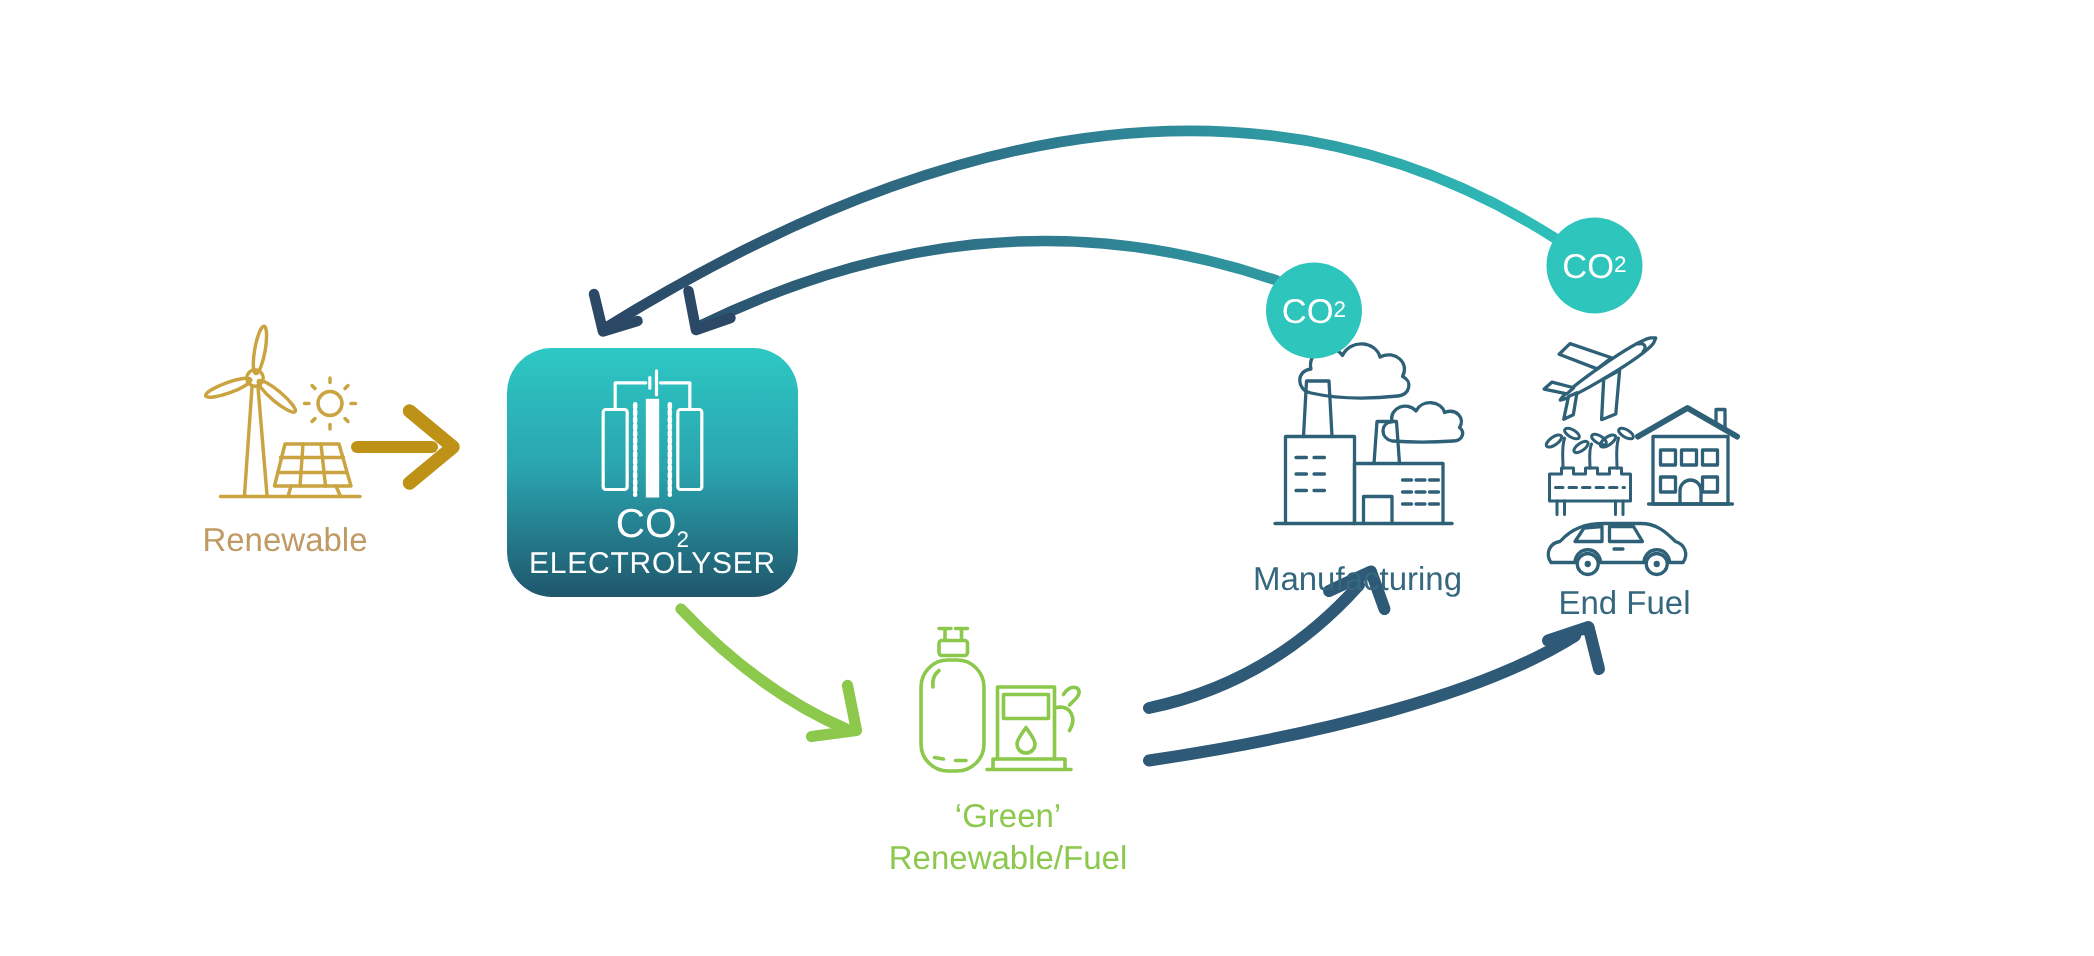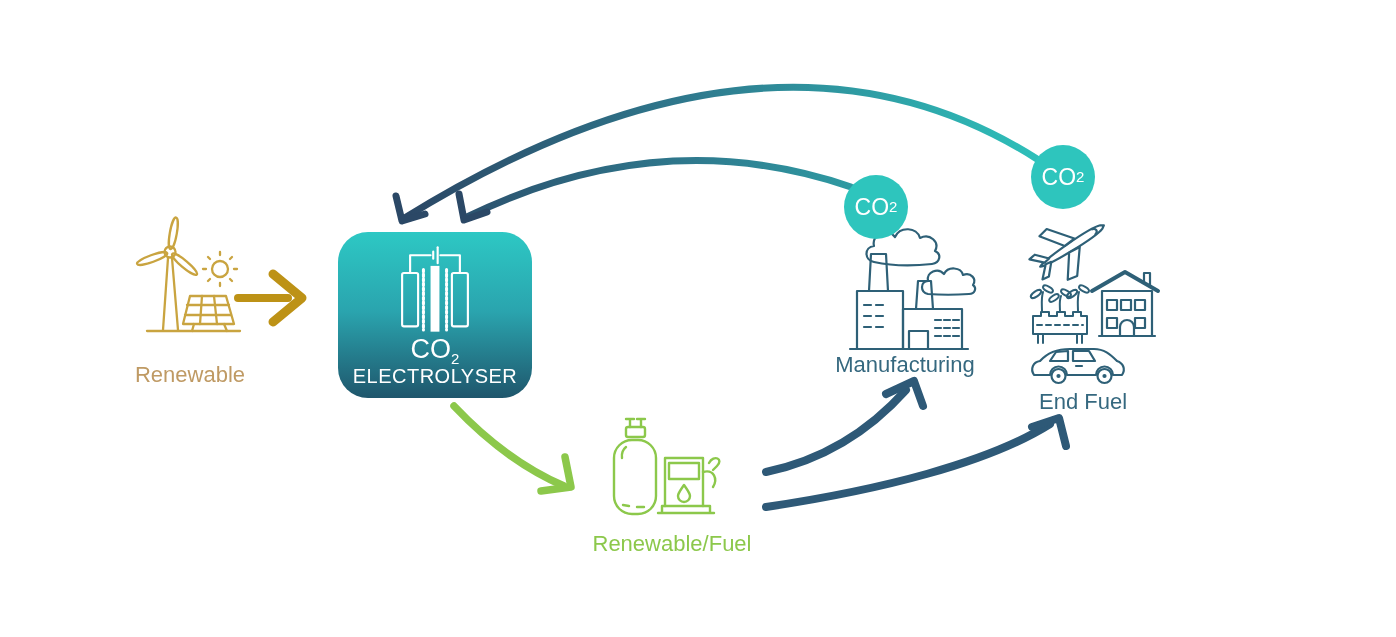--- a/index.html
+++ b/index.html
@@ -2,23 +2,23 @@
 <html><head>
 <meta charset="utf-8">
 <style>
   html,body { margin:0; padding:0; background:#ffffff; }
   .stage {
     position:relative; width:1396px; height:637px; background:#ffffff;
     font-family:"Liberation Sans","DejaVu Sans",sans-serif; overflow:hidden;
   }
   svg.layer { position:absolute; left:0; top:0; }
   .label { position:absolute; text-align:center; }
-  .renewable-label { left:55px; top:361px; width:270px; font-size:22px; line-height:28px; color:#BF9A64; }
+  .renewable-label { left:55px; top:346px; width:270px; font-size:22px; line-height:28px; color:#BF9A64; }
   .green-label { left:537px; top:530px; width:270px; font-size:22px; line-height:28px; color:#8CC84B; }
-  .manufacturing-label { left:770px; top:352px; width:270px; font-size:22px; color:#35687F; }
+  .manufacturing-label { left:770px; top:373px; width:270px; font-size:22px; color:#35687F; }
   .enduser-label { left:983px; top:389px; width:200px; font-size:22px; color:#35687F; }
   .electrolyser-box {
     position:absolute; left:338px; top:232px; width:194px; height:166px;
     border-radius:30px; color:#ffffff; text-align:center;
     background:linear-gradient(180deg,#2DC8C4 0%, #2AA4AE 48%, #1F566C 100%);
     display:flex; flex-direction:column; align-items:center;
   }
   .box-title { font-size:27px; line-height:28px; margin-top:0; }
   .box-title sub, .co2-badge sub { font-size:15px; line-height:0; }
   .box-sub { font-size:20px; letter-spacing:0.5px; margin-top:2px;text-align:right; }
@@ -201,19 +201,20 @@
   <div class="co2-badge co2-badge-manufacturing">
     <span>CO</span>
       <sub>2</sub>
   </div>
   <div class="co2-badge co2-badge-enduser">
     <span>CO</span>
       <sub>2</sub>
   </div>
 
   <div class="label green-label">
+    <div>‘Green’</div>
     <div>Renewable/Fuel</div>
   </div>
 
   <div class="label manufacturing-label">Manufacturing</div>
   <div class="label enduser-label">End Fuel</div>
 
 </div>
 
 </body></html>

